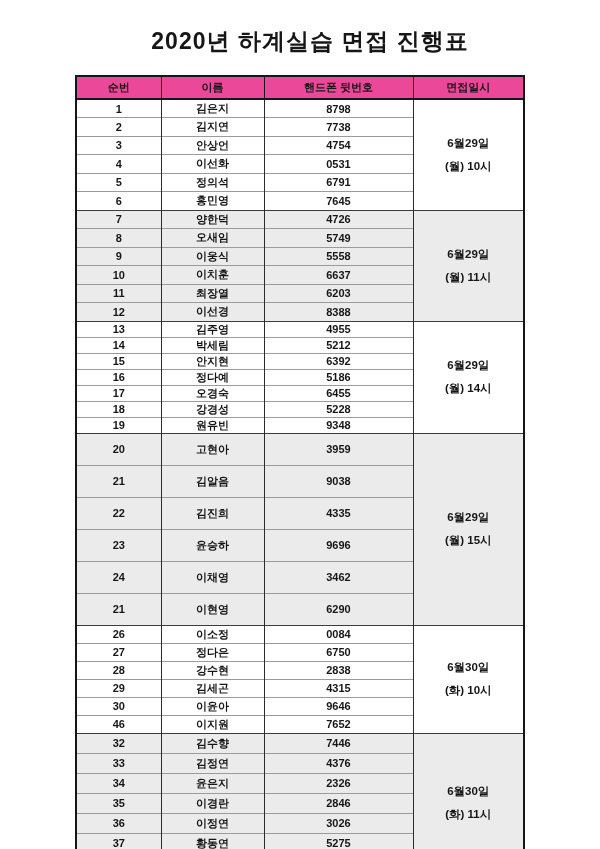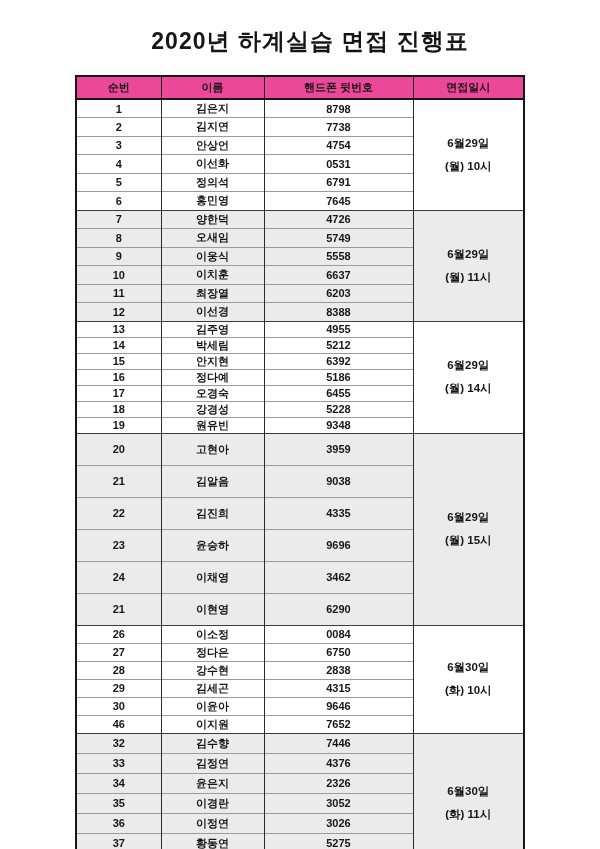--- a/index.html
+++ b/index.html
@@ -265,21 +265,21 @@
           <td>4376</td>
         </tr>
         <tr>
           <td>34</td>
           <td>윤은지</td>
           <td>2326</td>
         </tr>
         <tr>
           <td>35</td>
           <td>이경란</td>
-          <td>3052</td>
+          <td>2846</td>
         </tr>
         <tr>
           <td>36</td>
           <td>이정연</td>
           <td>3026</td>
         </tr>
         <tr>
           <td>37</td>
           <td>황동연</td>
           <td>5275</td>

